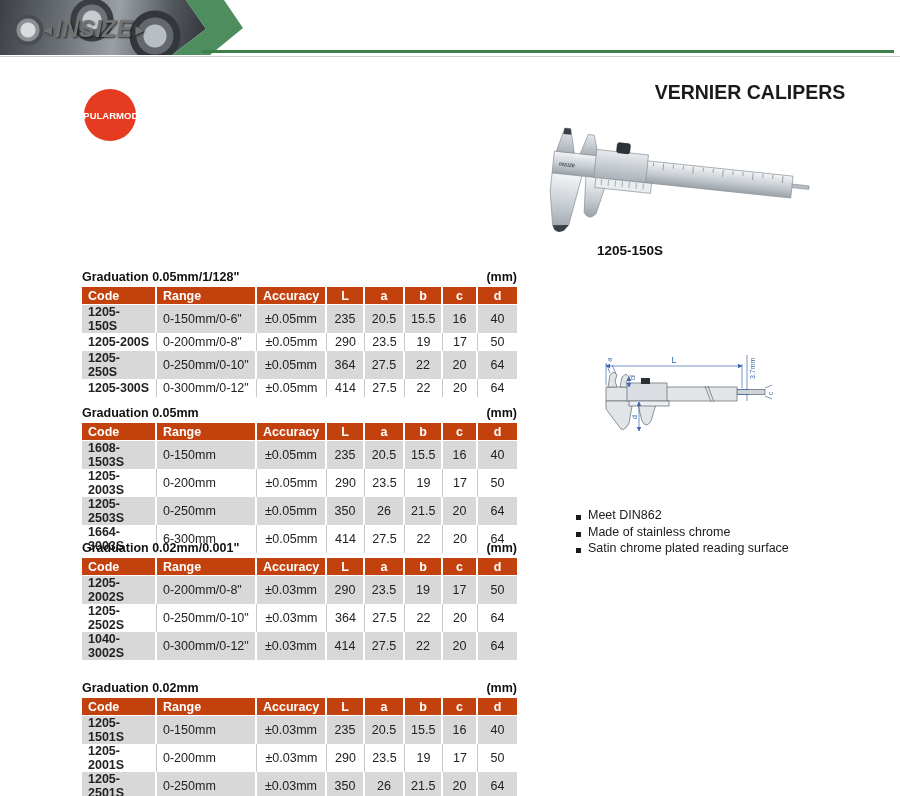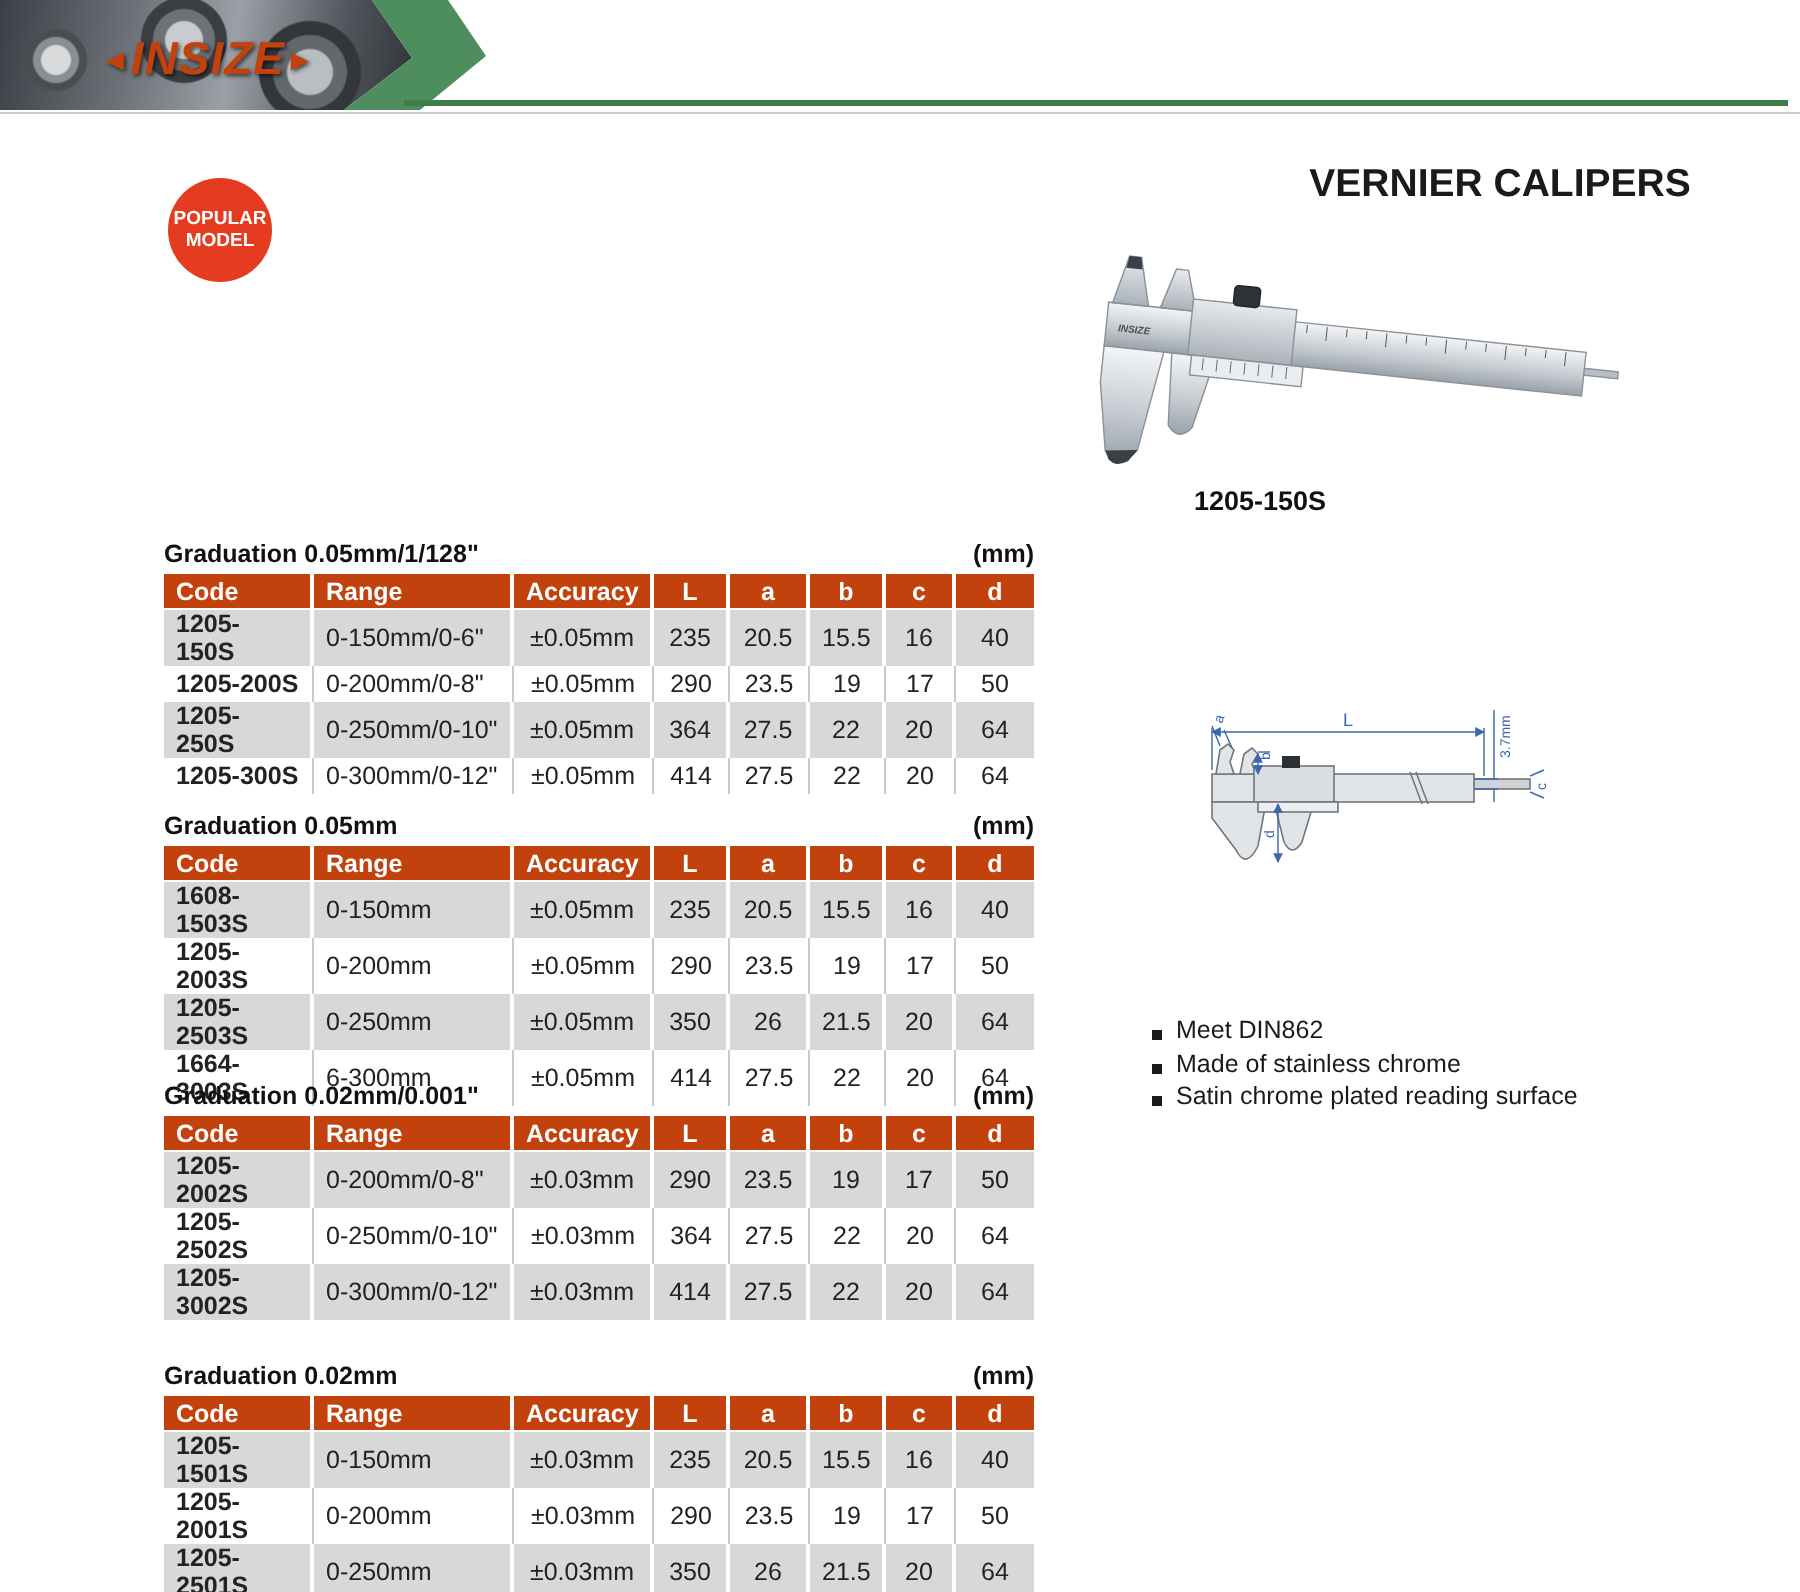--- a/index.html
+++ b/index.html
@@ -9,31 +9,31 @@
   
   .hdr-photo{position:absolute;left:0;top:0;width:210px;height:55px;
     clip-path:polygon(0 0,186px 0,206px 29px,172px 55px,0 55px);
     background:
       radial-gradient(circle at 28px 30px, #d8dadc 0 7px, #8a8f94 8px 11px, #4a4e53 12px 15px, rgba(0,0,0,0) 16px),
       radial-gradient(circle at 92px 20px, #c8ccd0 0 9px, #6d7277 10px 15px, #3a3e43 16px 21px, rgba(0,0,0,0) 22px),
       radial-gradient(circle at 155px 36px, #b9bec3 0 11px, #62686e 12px 18px, #33373c 19px 25px, rgba(0,0,0,0) 26px),
       linear-gradient(100deg,#3c4046 0%,#6a7076 30%,#9aa0a6 55%,#50555b 80%,#2e3237 100%);}
   .hdr-chevron{position:absolute;left:0;top:0;width:250px;height:55px;background:#4E8E5E;
     clip-path:polygon(186px 0,224px 0,243px 28px,210px 55px,172px 55px,206px 29px);}
-  .logo{position:absolute;left:50px;top:16px;color:#c2410c;font-weight:bold;font-style:italic;
+  .logo{position:absolute;left:40px;top:16px;color:#737373;font-weight:bold;font-style:italic;
     font-size:23px;letter-spacing:.5px;text-shadow:1px 1px 2px rgba(0,0,0,.65);white-space:nowrap;}
   .logo .arr{font-size:15px;font-style:normal;vertical-align:2px;}
   .hdr-rule{position:absolute;left:202px;top:50px;width:692px;height:3px;background:#3E7F49;}
   .hdr-hairline{position:absolute;left:0;top:56px;width:900px;height:1px;background:#CBCECB;}
 
   .page-title{position:absolute;left:620px;top:81px;width:260px;text-align:center;
     font-size:19.5px;font-weight:bold;color:#1a1a1a;}
 
   .badge{position:absolute;left:84px;top:89px;width:52px;height:52px;border-radius:50%;
-    background:#E53B20;color:#fff;display:flex;flex-direction:column;align-items:center;
+    background:#E53B20;color:#fff;display:flex;align-items:center;
     justify-content:center;font-size:9.5px;font-weight:bold;line-height:11px;text-align:center;}
 
   
   .photo-svg{position:absolute;left:484px;top:124px;}
   .caption{position:absolute;left:535px;top:243px;width:190px;text-align:center;
     font-weight:bold;font-size:13.5px;color:#111;}
 
   
   .diagram-svg{position:absolute;left:589px;top:335px;}
 
@@ -393,21 +393,21 @@
             <td class="code al">1205-2502S</td>
             <td class="al">0-250mm/0-10"</td>
             <td class="ac">±0.03mm</td>
             <td class="ac">364</td>
             <td class="ac">27.5</td>
             <td class="ac">22</td>
             <td class="ac">20</td>
             <td class="ac">64</td>
           </tr>
           <tr>
-            <td class="code al">1205-3002S</td>
+            <td class="code al">1040-3002S</td>
             <td class="al">0-300mm/0-12"</td>
             <td class="ac">±0.03mm</td>
             <td class="ac">414</td>
             <td class="ac">27.5</td>
             <td class="ac">22</td>
             <td class="ac">20</td>
             <td class="ac">64</td>
           </tr>
         </tbody>
     </table>

